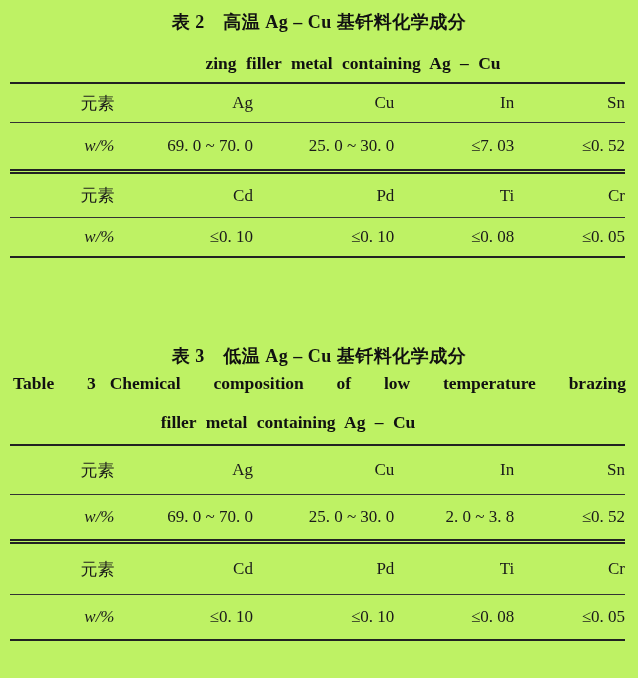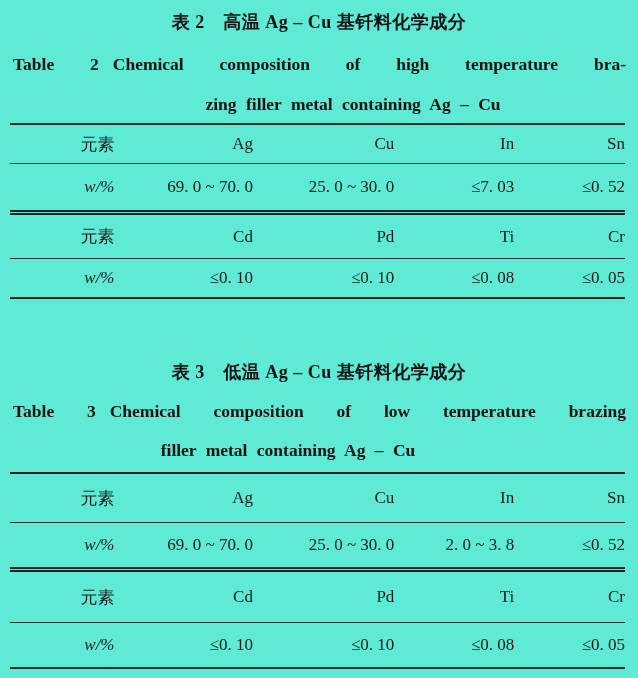--- a/index.html
+++ b/index.html
@@ -4,32 +4,32 @@
 <style>
   html, body {
     margin: 0;
     padding: 0;
     background: #ffffff;
   }
   #page {
     position: relative;
     width: 638px;
     height: 678px;
-    background: #5eead4;
+    background: #bef264;
     color: #1a1a1a;
     font-family: "Liberation Serif", "DejaVu Serif", serif;
     overflow: hidden;
   }
   .table-section {
     position: absolute;
     left: 0;
     width: 638px;
   }
   #sec-table2 { top: 10px; }
-  #sec-table3 { top: 352px; }
+  #sec-table3 { top: 336px; }
 
   .caption-zh {
     text-align: center;
     font-weight: bold;
     font-size: 18px;
     line-height: 24px;
     letter-spacing: 0.5px;
     color: #111;
   }
   #sec-table3 .caption-zh { margin-top: 8px; }
@@ -37,21 +37,21 @@
   .caption-en-l1 {
     margin: 19px 12px 0 13px;
     font-weight: bold;
     font-size: 17.5px;
     line-height: 22px;
     text-align: justify;
     text-align-last: justify;
     color: #111;
     white-space: nowrap;
   }
-  #sec-table3 .caption-en-l1 { margin-top: 16px; }
+  #sec-table3 .caption-en-l1 { margin-top: 4px; }
   .caption-en-l1 .cap-label { padding-right: 14px; }
 
   .caption-en-l2 {
     margin-top: 18px;
     font-weight: bold;
     font-size: 17.5px;
     line-height: 22px;
     text-align: center;
     word-spacing: 5px;
     color: #111;
@@ -100,23 +100,20 @@
   td.wcell { font-style: italic; }
 </style>
 </head>
 <body>
 
 <div id="page">
 
   <section class="table-section" id="sec-table2">
     <div class="caption-zh">表 2　高温 Ag – Cu 基钎料化学成分</div>
 
-    <div class="caption-en-l1">
-      <span class="cap-label">Table 2</span><span>Chemical composition of high temperature bra-</span>
-    </div>
 
     <div class="caption-en-l2">zing filler metal containing Ag – Cu</div>
 
     <table class="data-table t2">
       <colgroup>
           <col class="c1">
           <col class="c2">
           <col class="c3">
           <col class="c4">
           <col class="c5">

